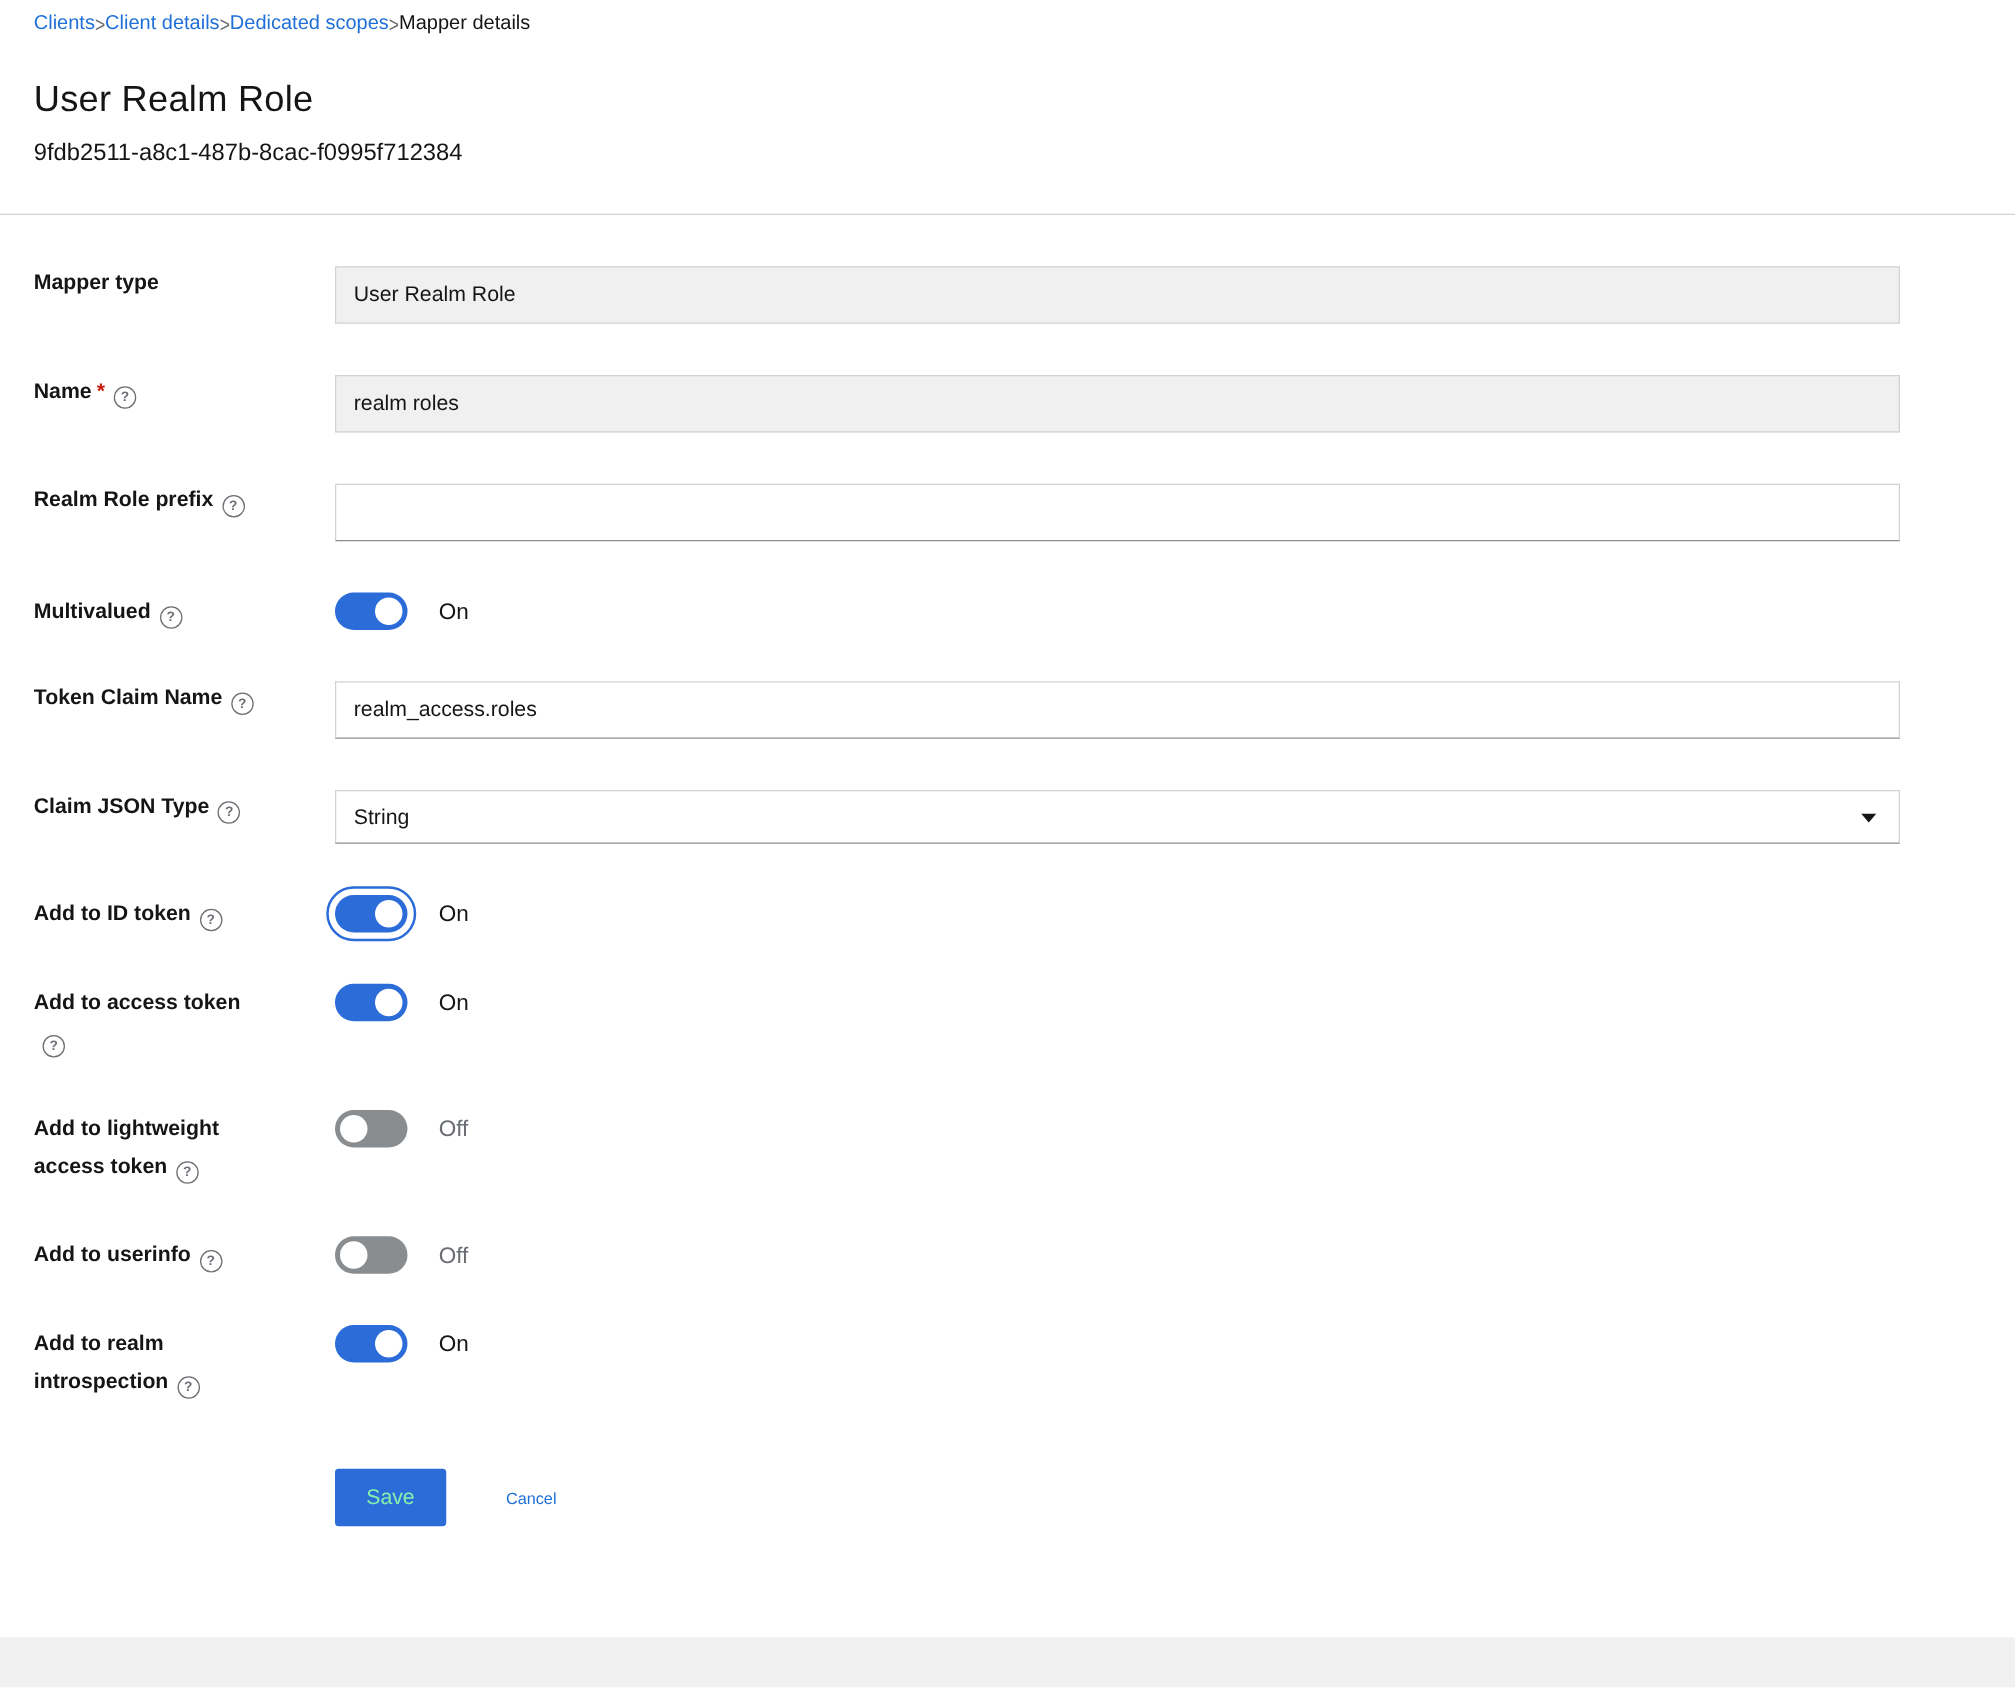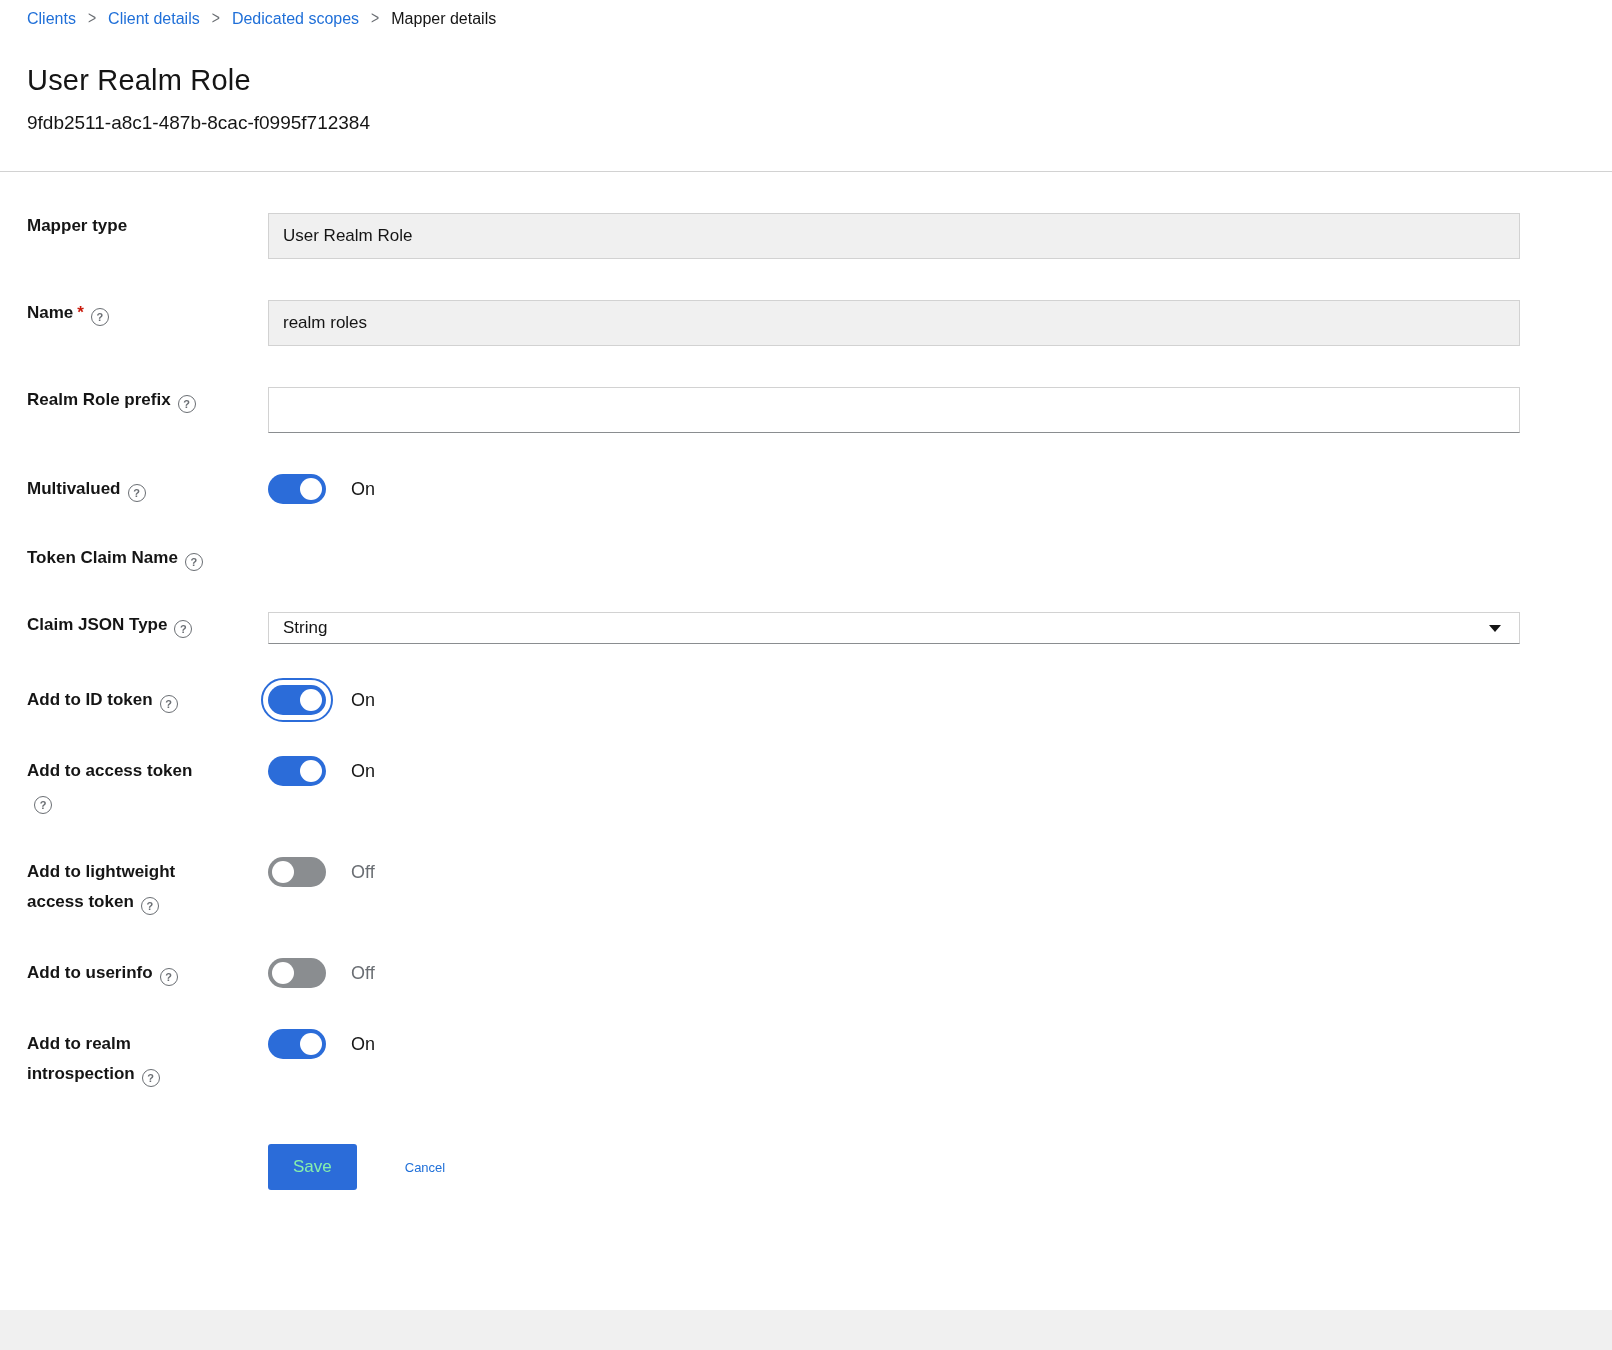--- a/index.html
+++ b/index.html
@@ -8,21 +8,21 @@
     --readonly-bg:#f0f0f0; --danger:#c9190b; --footer:#f0f0f0;
   }
   *{box-sizing:border-box;margin:0;padding:0;}
   html,body{width:1612px;height:1350px;overflow:hidden;}
   body{
     font-family:"Liberation Sans","DejaVu Sans",sans-serif;
     color:var(--text); background:#ffffff; position:relative;
   }
   .content{padding:0 92px 0 27px;}
   
-  .breadcrumb{padding-top:10px; font-size:16px; display:flex; gap:12px;}
+  .breadcrumb{padding-top:10px; font-size:16px; display:flex; align-items:center; }
   .crumb.link{color:var(--link); text-decoration:none; cursor:pointer;}
   .crumb.current{color:var(--text);}
   .sep{color:var(--muted); font-size:14px; transform:scaleY(1.25);}
   
   h1{margin-top:36px; font-size:29px; font-weight:400; letter-spacing:.2px;}
   .subtitle{margin-top:15px; font-size:19px;}
   .divider{border:none; border-top:1px solid var(--border); margin-top:37px;}
   
   .form{padding-top:41px;}
   .field-row{display:flex; margin-bottom:41px;}
@@ -39,21 +39,21 @@
   .control-col{flex:1; display:flex; align-items:center;}
   
   .pf-input{
     width:100%; height:46px; font-size:17px; font-family:inherit; color:var(--text);
     padding:0 14px; background:#fff; border:1px solid var(--border); border-bottom-color:#8a8d90;
     outline:none;
   }
   .pf-input[readonly]{background:var(--readonly-bg); border:1px solid var(--border);}
   
   .pf-select{
-    position:relative; width:100%; height:32px; background:#fff;
+    position:relative; width:100%; height:43px; background:#fff;
     border:1px solid var(--border); border-bottom-color:#8a8d90;
     display:flex; align-items:center; padding:0 40px 0 14px; font-size:17px; cursor:pointer;
   }
   .caret{
     position:absolute; right:18px; top:50%; margin-top:-3px;
     width:0; height:0; border-left:6px solid transparent; border-right:6px solid transparent;
     border-top:7px solid #151515;
   }
   
   .switch{
@@ -138,20 +138,23 @@
             <span class="knob"></span>
           </span>
         <span class="switch-label">On</span>
       </div>
     </div>
 
     <div class="field-row">
       <div class="label-col">
         <span>Token Claim Name</span><span class="help-icon">?</span>
       </div>
+      <div class="control-col">
+        <input class="pf-input" value="realm_access.roles" style="">
+      </div>
     </div>
 
     <div class="field-row">
       <div class="label-col">
         <span>Claim JSON Type</span><span class="help-icon">?</span>
       </div>
       <div class="control-col">
         <div class="pf-select">
           <span>String</span>
           <span class="caret"></span>

